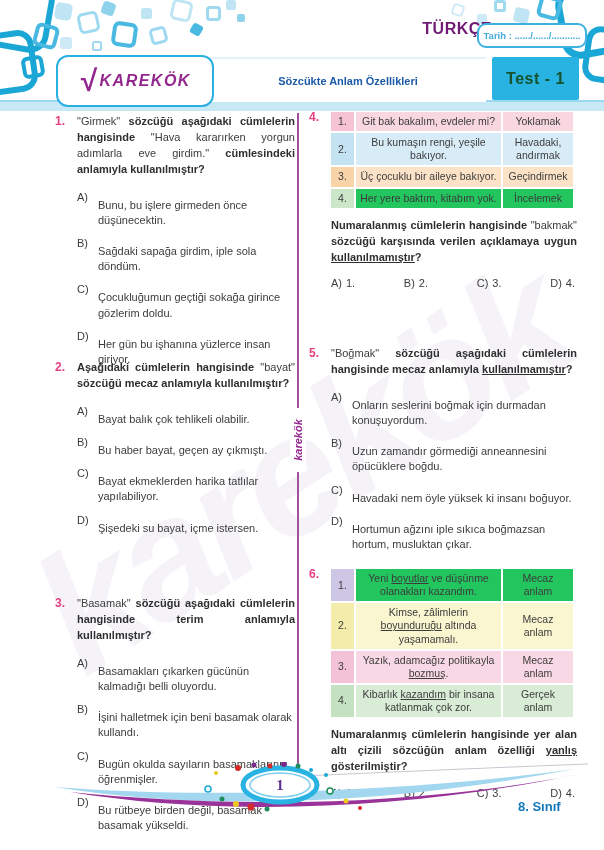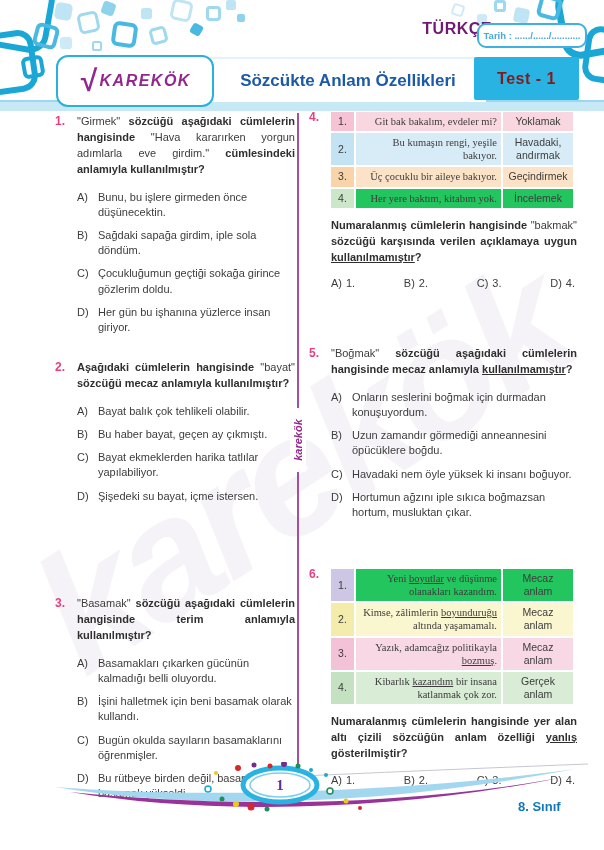--- a/index.html
+++ b/index.html
@@ -19,34 +19,34 @@
     position:absolute; top:23px; left:477px; width:106px; height:21px;
     background:#fff; border:2px solid #3fb0e2; border-radius:9px;
     font-size:9.5px; font-weight:bold; color:#45aadd;
     line-height:21px; text-align:center; z-index:5;
   }
   .topic-bar {
     position:absolute; top:57px; left:210px; width:276px; height:43px;
     background:#ffffff; border-top:2px solid #e3f3fb; z-index:4;
     display:flex; align-items:center; justify-content:center;
   }
-  .topic-title { font-size:17px; font-weight:bold; color:#1c5aa8; }
+  .topic-title { font-size:11px; font-weight:bold; color:#1c5aa8; }
   .logo-box {
     position:absolute; top:55px; left:56px; width:154px; height:48px;
     background:#fff; border:2.5px solid #2ab0e0; border-radius:12px; z-index:5;
     display:flex; align-items:center; justify-content:center; gap:4px;
   }
   .logo-radical { font-size:30px; font-weight:bold; color:#93278f; font-style:italic; line-height:1; }
   .logo-text {
     font-size:16px; font-weight:bold; font-style:italic; color:#93278f;
     letter-spacing:1.5px;
   }
   .test-badge {
-    position:absolute; top:57px; left:474px; width:105px; height:43px;
-    background:#29b3e3; color:#7f1d1d; z-index:5; border-radius:2px;
+    position:absolute; top:57px; left:492px; width:87px; height:43px;
+    background:#29b3e3; color:#14532d; z-index:5; border-radius:2px;
     display:flex; align-items:center; justify-content:center;
     font-size:16px; font-weight:bold; letter-spacing:0.5px;
   }
   .cyan-strip {
     position:absolute; top:100px; left:0; width:604px; height:11px;
     background:#c7e8f5; border-top:2px solid #9bd7ef; box-sizing:border-box; z-index:3;
   }
   
   .watermark {
     position:absolute; left:-80px; top:372px; width:764px; text-align:center;
@@ -72,32 +72,32 @@
     color:#e73f80; font-weight:bold; font-size:12px;
   }
   .q-body { margin-left:22px; }
   .stem { font-size:11px; line-height:1.45; text-align:justify; }
   .stem .n { font-weight:normal; }
   .stem .b { font-weight:bold; color:#2f2f2f; }
   .stem .bu { font-weight:bold; color:#2f2f2f; text-decoration:underline; }
   .opts { margin-top:12px; }
   .opt { display:flex; margin-bottom:8px; font-size:11px; line-height:1.38; }
   .opt-letter { flex:none; width:21px; }
-  .opt-text { flex:1; }
+  .opt-text { flex:1;margin-top:8px; }
   .opts-inline {
     display:flex; justify-content:space-between; margin-top:12px;
     font-size:11px; padding-right:2px;
   }
   .opts-inline .io span { display:inline-block; }
   .opts-inline .io .io-l { margin-right:4px; }
   
   .qtable { border-collapse:separate; border-spacing:2.5px; width:100%; font-size:10.5px; line-height:1.25; margin-left:-2px; }
   .qtable td { padding:3px 4px; vertical-align:middle; }
   .td-num { width:15px; text-align:center; }
-  .td-text { text-align:right;font-family:Liberation Serif, serif; }
+  .td-text { text-align:center; }
   .td-meaning { width:62px; text-align:center; }
   .qtable .u { text-decoration:underline; }
   
   .r-pink   .td-text, .r-pink   .td-meaning { background:#f9d7e1; }
   .r-pink   .td-num    { background:#f5c3d3; }
   .r-blue   .td-text, .r-blue   .td-meaning { background:#d8ecf8; }
   .r-blue   .td-num    { background:#c3e2f2; }
   .r-orange .td-text, .r-orange .td-meaning { background:#fce3c8; }
   .r-orange .td-num    { background:#f9d4a9; }
   .r-green  .td-text, .r-green  .td-meaning { background:#22c55e; }

